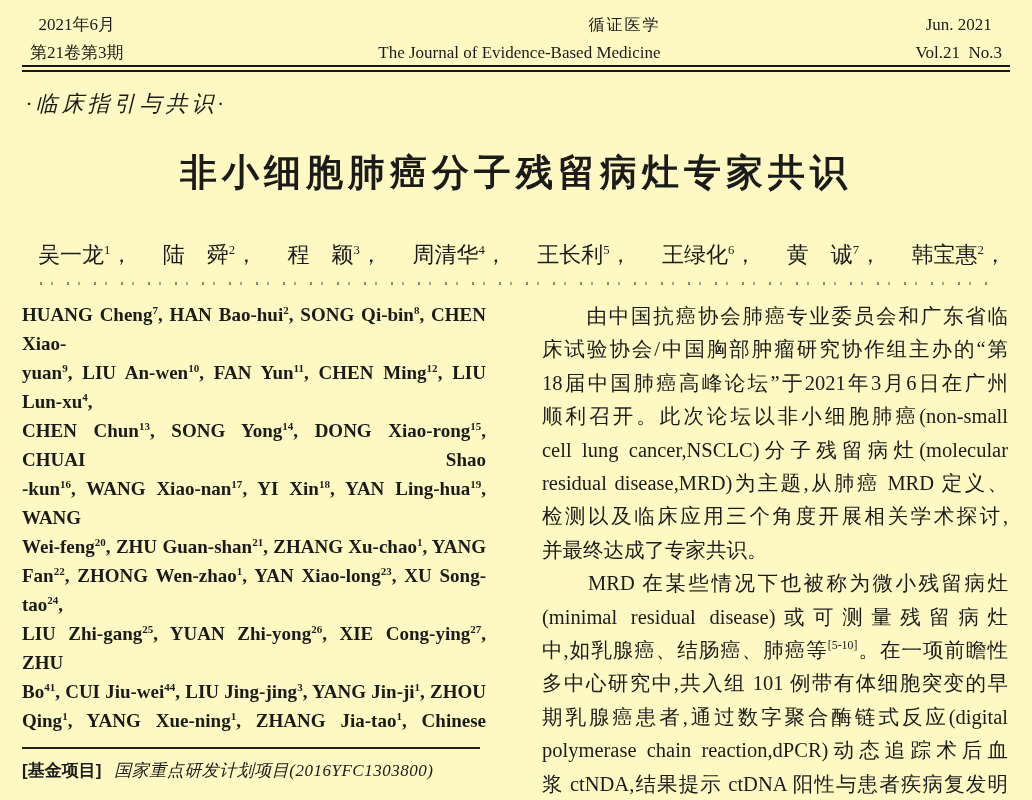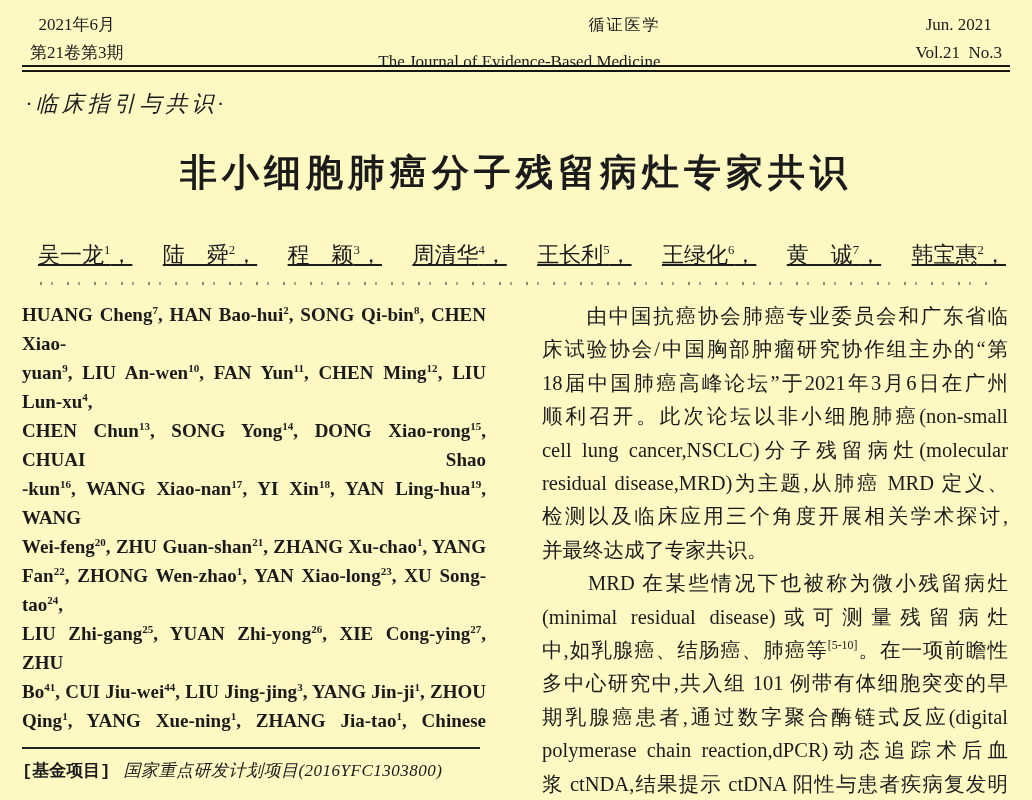--- a/index.html
+++ b/index.html
@@ -6,45 +6,45 @@
   .page {
     position:relative; width:1032px; height:800px; overflow:hidden;
     background:#fef9c3; color:#1b1b1b;
     font-family:"Liberation Serif","DejaVu Serif",serif;
   }
   
   .hdr { position:absolute; top:11px; left:30px; right:30px;
          display:flex; justify-content:space-between; align-items:flex-start; }
   .hdr-block { text-align:center; font-size:17px; line-height:28px; }
   .jn-cn { font-size:16px; line-height:28px; letter-spacing:2px;text-align:right; }
-  .jn-en { font-size:17px; line-height:28px;margin-top:9px; }
+  .jn-en { font-size:17px; line-height:28px; }
   .pre { white-space:pre; }
   .double-rule { position:absolute; top:65px; left:22px; right:22px;
                  height:3px; border-top:2px solid #161616; border-bottom:2px solid #161616; }
   
   .section-label { position:absolute; top:89px; left:26px;
                    font-size:22px; font-style:italic; letter-spacing:4px; }
   .title { position:absolute; top:150px; left:0; right:0; margin:0;
            text-align:center; font-family:"Liberation Sans","DejaVu Sans",sans-serif;
            font-size:37px; font-weight:700; letter-spacing:5px; line-height:46px; }
   
   .authors-cn { position:absolute; top:240px; left:38px; right:26px;
-                display:flex; justify-content:space-between; font-size:22px;text-decoration:underline; }
+                display:flex; justify-content:space-between; font-size:22px; }
   sup { font-size:0.58em; line-height:0; }
   .clipped-line { position:absolute; top:282px; left:40px; right:44px; height:3px; opacity:.65;
     background:repeating-linear-gradient(90deg,#4b4b4b 0 2px,transparent 2px 11px,#747474 11px 13px,transparent 13px 27px); }
   
   .columns { position:absolute; top:300px; left:22px; display:flex; gap:56px; }
   .col-left  { width:464px; }
   .col-right { width:466px; }
   .aline { font-size:19px; line-height:29px; font-weight:600;
            text-align:justify; text-align-last:justify; }
   .foot-rule { margin-top:12px; width:458px; border-top:2px solid #222; }
   .fund { margin-top:10px; font-size:17px; line-height:24px; }
-  .fund-label { font-weight:700; font-family:Liberation Mono, monospace; font-size:17px; }
+  .fund-label { font-weight:700; font-family:Liberation Sans, sans-serif; font-size:17px; }
   .fund-text { font-style:italic; margin-left:13px; letter-spacing:0.5px; }
   .bline { font-size:20.5px; line-height:33px; text-align:justify; text-align-last:justify; }
   .col-right .bline { line-height:33.4px; }
   .plast { text-align-last:left; }
 </style>
 </head>
 <body>
 
 <div class="page">
 

